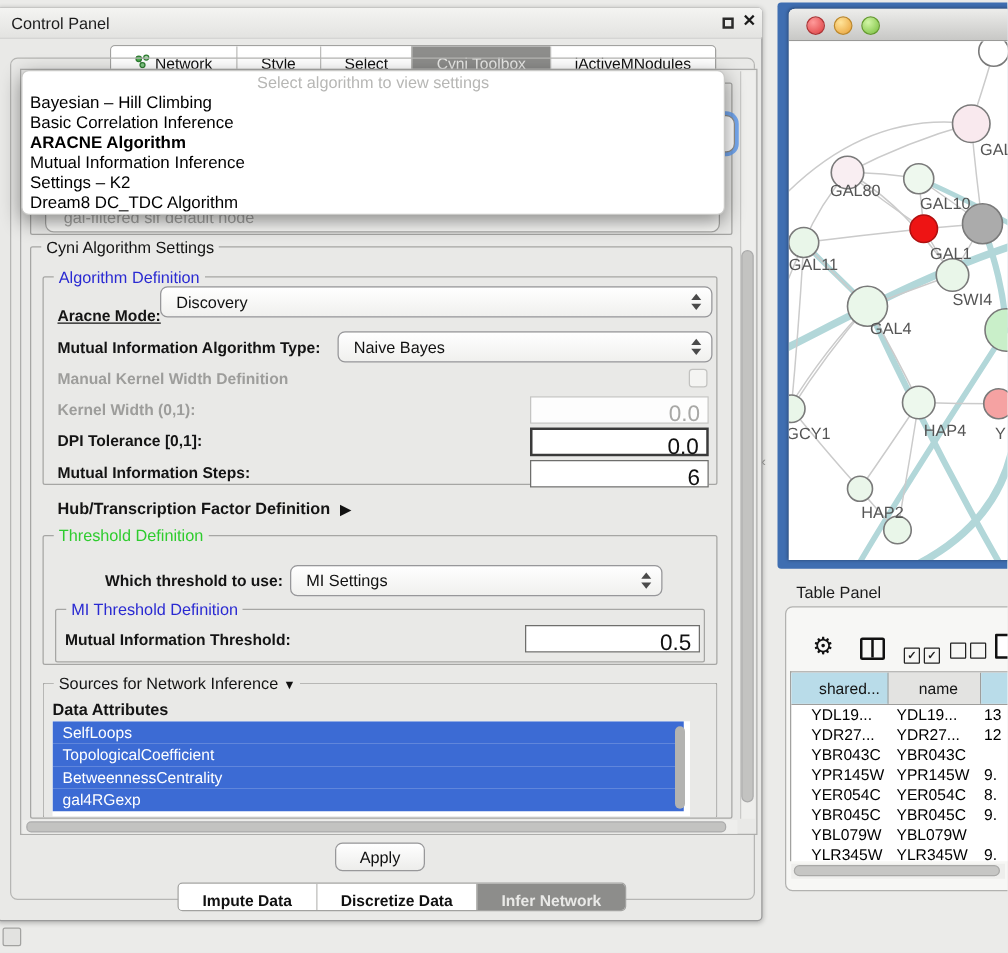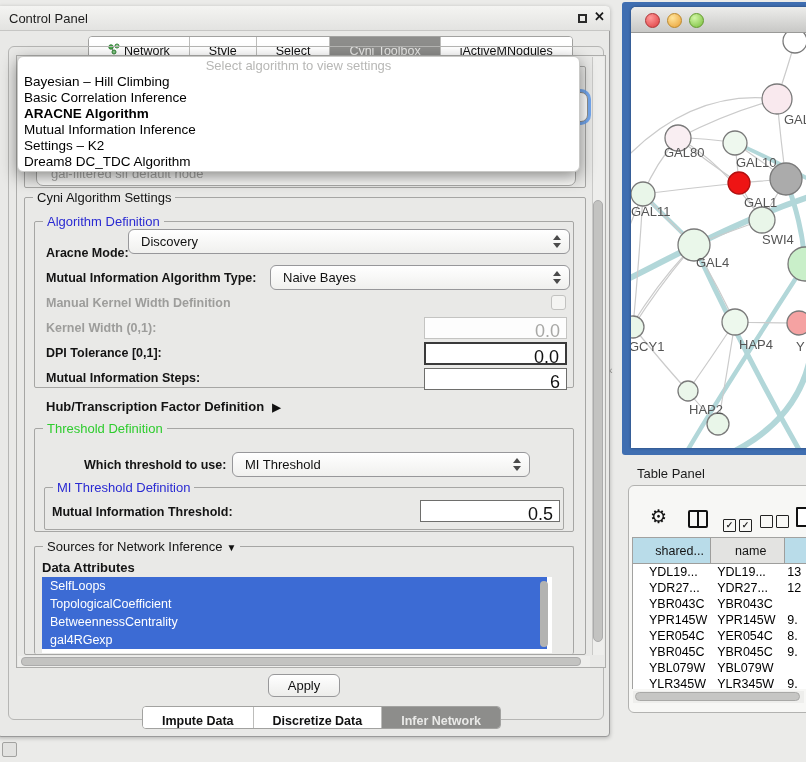--- a/index.html
+++ b/index.html
@@ -186,21 +186,21 @@
 </div>
 
 <div class="abs grp" style="left:24px;top:197px;width:562px;height:458px;">
   <span class="grp-title t-black">Cyni Algorithm Settings</span>
 </div>
 
 <div class="abs grp" style="left:34px;top:221px;width:540px;height:167px;">
   <span class="grp-title t-blue">Algorithm Definition</span>
 </div>
 
-<div class="abs lbl" style="left:46px;top:246px;">Aracne Mode:</div>
+<div class="abs lbl" style="left:46px;top:246px;text-decoration:underline;">Aracne Mode:</div>
 <div class="abs combo" style="left:128px;top:229px;width:442px;">
   <span>Discovery</span>
   <span class="combo-arrows"></span>
 </div>
 
 <div class="abs lbl" style="left:46px;top:271px;">Mutual Information Algorithm Type:</div>
 <div class="abs combo" style="left:270px;top:265px;width:300px;">
   <span>Naive Bayes</span>
   <span class="combo-arrows"></span>
 </div>
@@ -219,21 +219,21 @@
 
 <div class="abs lbl" style="left:46px;top:399px;font-size:13px;">
   <span>Hub/Transcription Factor Definition</span><span class="arrow-right">▶</span>
 </div>
 
 <div class="abs grp" style="left:34px;top:428px;width:540px;height:104px;">
   <span class="grp-title t-green">Threshold Definition</span>
 </div>
 <div class="abs lbl" style="left:84px;top:458px;">Which threshold to use:</div>
 <div class="abs combo" style="left:232px;top:452px;width:298px;">
-  <span>MI Threshold</span>
+  <span>MI Settings</span>
   <span class="combo-arrows"></span>
 </div>
 <div class="abs grp" style="left:44px;top:487px;width:520px;height:43px;">
   <span class="grp-title t-blue">MI Threshold Definition</span>
 </div>
 <div class="abs lbl" style="left:52px;top:505px;">Mutual Information Threshold:</div>
 <div class="abs field med" style="left:420px;top:500px;width:140px;height:22px;">0.5</div>
 
 <div class="abs grp" style="left:34px;top:546px;width:540px;height:108px;border-bottom:none;">
   <span class="grp-title t-black"><span>Sources for Network Inference</span><span class="arrow-down">▼</span></span>

